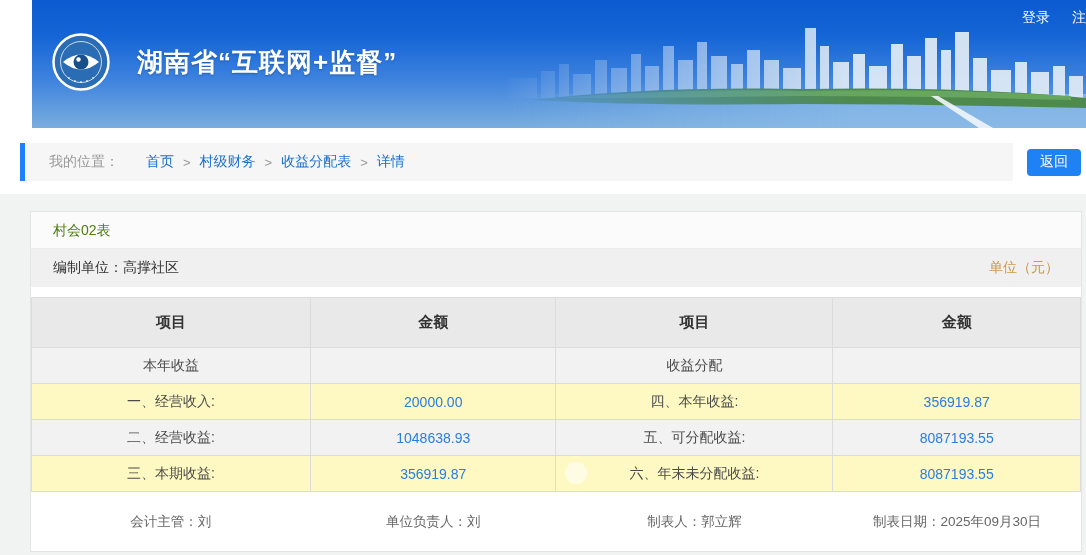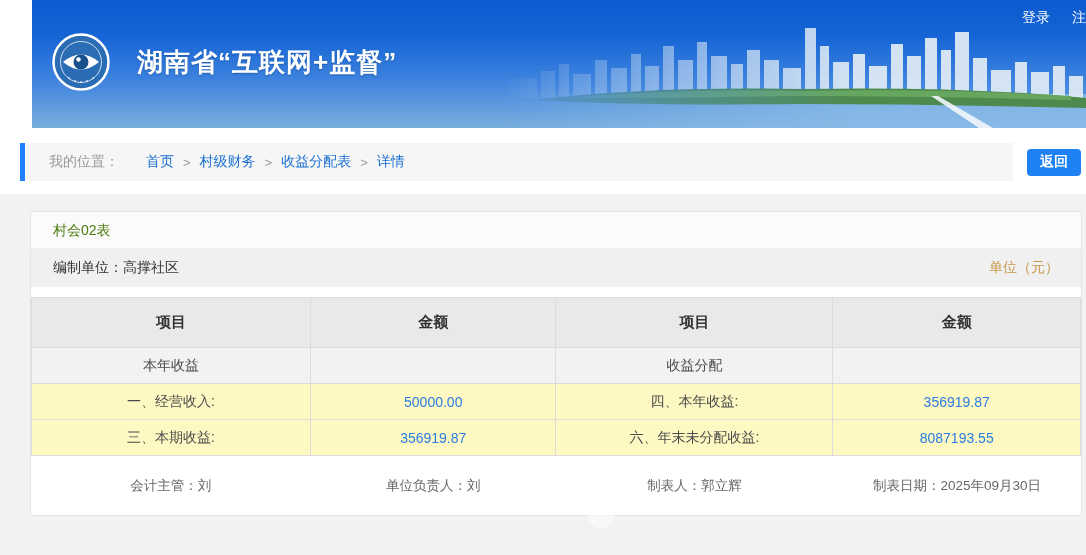--- a/index.html
+++ b/index.html
@@ -23,21 +23,21 @@
   
   .crumb-section { background:#fff; padding:15px 5px 13px 20px; }
   .crumb-wrap { display:flex; align-items:center; }
   .crumb-bar { flex:1; height:38px; background:#f6f6f6; border-left:5px solid #1e80ff;
     display:flex; align-items:center; padding-left:24px; font-size:14px; }
   .crumb-label { color:#999; margin-right:18px; }
   .crumb-bar a { color:#1a6fd0; text-decoration:none; cursor:pointer; margin:0 9px; }
   .crumb-sep { color:#9a9a9a; font-size:13px; }
   .back-btn { margin-left:14px; width:54px; height:27px; background:#1e82f5; color:#fff;
     border:none; border-radius:4px; font-size:14px; cursor:pointer;
-    font-family:inherit;font-weight:bold; }
+    font-family:inherit; }
 
   
   .content-section { background:#f1f2f2; height:365px; padding:17px 4px 0 30px; }
   .panel { position:relative; background:#fff; border:1px solid #e4e4e4; }
   .title-row { height:37px; line-height:37px; padding-left:22px; font-size:14px;
     color:#4d7c0f; background:#fbfbfb; border-bottom:1px solid #ececec; }
   .unit-row { height:38px; background:#f0f0f0; display:flex; align-items:center;
     justify-content:space-between; padding:0 22px; font-size:14px;gap:16px; }
   .unit-row .unit-label { color:#333; }
   .unit-row .unit-note { color:#c9984a; }
@@ -175,23 +175,29 @@
         <th>金额</th>
       </tr>
       <tr class="odd">
         <td class="item">本年收益</td>
         <td class="val"></td>
         <td class="item">收益分配</td>
         <td class="val"></td>
       </tr>
       <tr class="even">
         <td class="item">一、经营收入:</td>
-        <td class="val">50000.00</td>
+        <td class="val">20000.00</td>
         <td class="item">四、本年收益:</td>
         <td class="val">356919.87</td>
+      </tr>
+      <tr class="odd">
+        <td class="item">二、经营收益:</td>
+        <td class="val">1048638.93</td>
+        <td class="item">五、可分配收益:</td>
+        <td class="val">8087193.55</td>
       </tr>
       <tr class="even">
         <td class="item">三、本期收益:</td>
         <td class="val">356919.87</td>
         <td class="item">六、年末未分配收益:</td>
         <td class="val">8087193.55</td>
       </tr>
     </tbody>
       </table>
 

